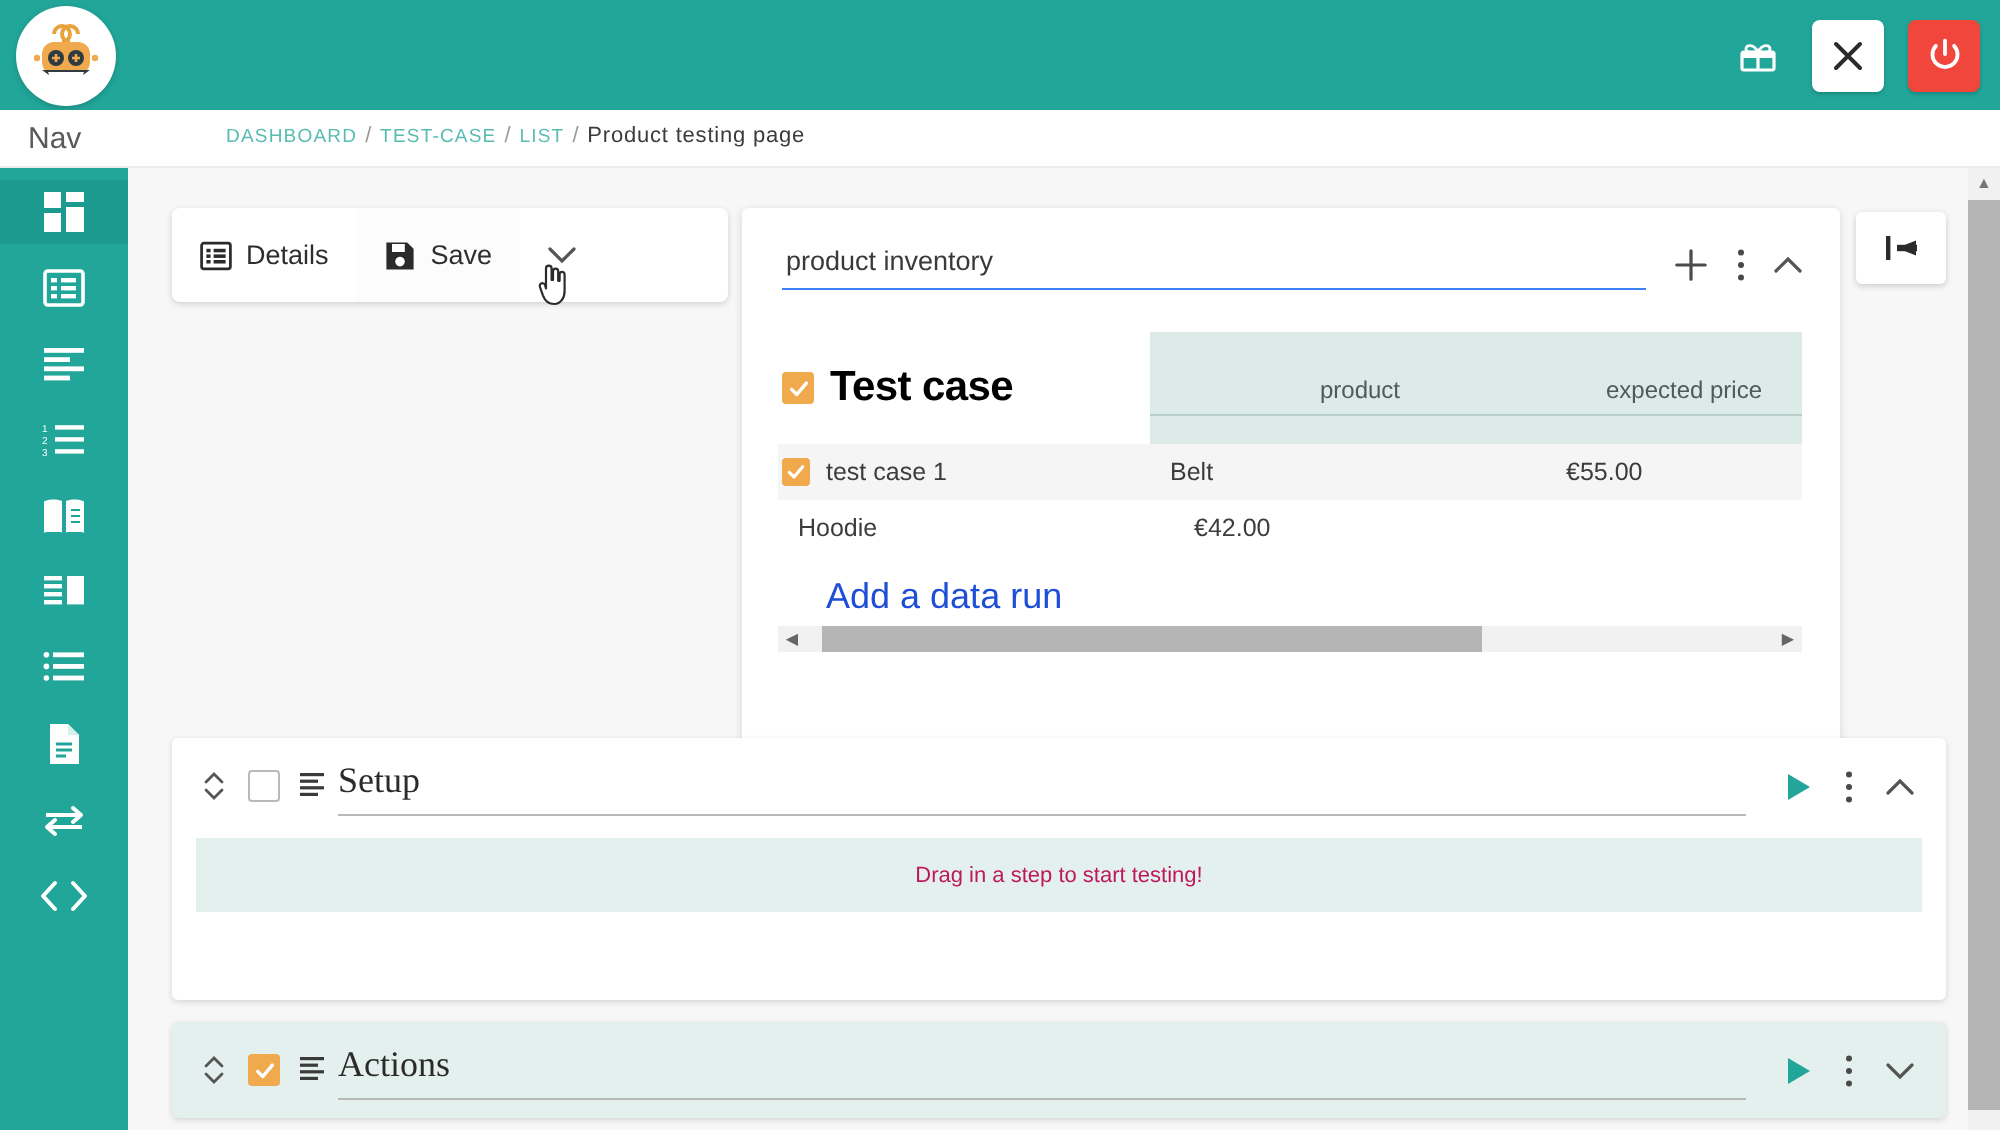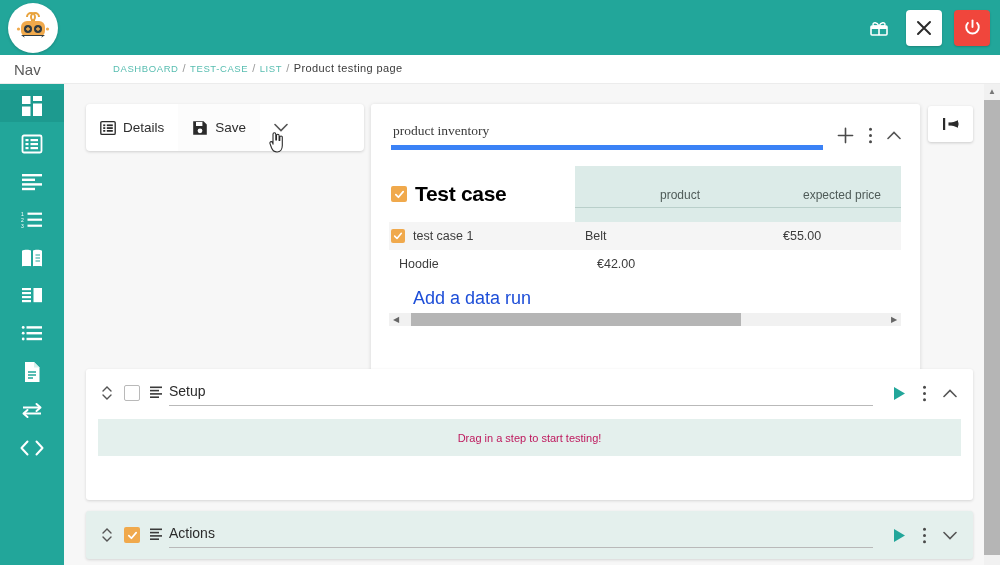--- a/index.html
+++ b/index.html
@@ -99,22 +99,22 @@
   }
 
   
   .inv-panel {
     position:absolute; left:307px; top:20px; width:549px; height:336px;
     background:#ffffff; border-radius:3px;
     box-shadow:0 1px 4px rgba(0,0,0,.14);
   }
   .inv-head { position:absolute; left:20px; top:16px; width:510px; display:flex; align-items:center; }
   .inv-title-input {
-    flex:1; border:none; border-bottom:5px solid #3b82f6;
-    font-family:Liberation Serif, serif; font-size:13.5px; color:#3a3a3a;
+    flex:1; border:none; border-bottom:1px solid #3b82f6;
+    font-family:Liberation Sans, sans-serif; font-size:13.5px; color:#3a3a3a;
     padding:3px 2px 6px 2px; background:transparent; outline:none;
   }
   .inv-actions { display:flex; align-items:center; gap:14px; margin-left:14px; color:#4a4a4a; }
   .inv-act { cursor:pointer; display:flex; align-items:center; justify-content:center; }
 
   
   .tc-table { position:absolute; left:18px; top:62px; width:512px; }
   .tc-row { display:flex; align-items:center; }
   .tc-head { height:56px; }
   .tc-head .tc-name-cell { display:flex; align-items:center; gap:8px; }
@@ -155,21 +155,21 @@
     box-shadow:0 1px 3px rgba(0,0,0,.14);
   }
   #setup-card { top:285px; height:131px; }
   #actions-card { top:427px; height:48px; background:#e4f0ed; }
   .step-head { height:48px; display:flex; align-items:center; padding:0 16px; }
   .sorter { display:flex; flex-direction:column; align-items:center; gap:2px; color:#555; cursor:pointer; margin-right:12px; }
   .step-lines-icon { margin:0 7px 0 10px; color:#3a3a3a; display:flex; align-items:center; }
   .step-name-wrap { flex:1; position:relative; display:flex; align-items:center; }
   .step-name {
     width:100%; border:none; border-bottom:1px solid #b9b9b9; background:transparent;
-    font-family:Liberation Sans, sans-serif; font-size:14px; color:#2b2b2b;
+    font-family:Liberation Serif, serif; font-size:18px; color:#2b2b2b;
     padding:2px 0 6px 0; outline:none;
   }
   .step-actions { display:flex; align-items:center; gap:16px; margin-left:20px; color:#4a4a4a; }
   .play { color:#22a69a; cursor:pointer; display:flex; align-items:center; }
   .dots-v { cursor:pointer; display:flex; }
   .chev { cursor:pointer; display:flex; color:#555; }
   .drop-zone {
     position:absolute; left:12px; top:50px; width:863px; height:37px;
     background:#e4f0ed; display:flex; align-items:center; justify-content:center;
     font-size:11px; color:#be185d;

